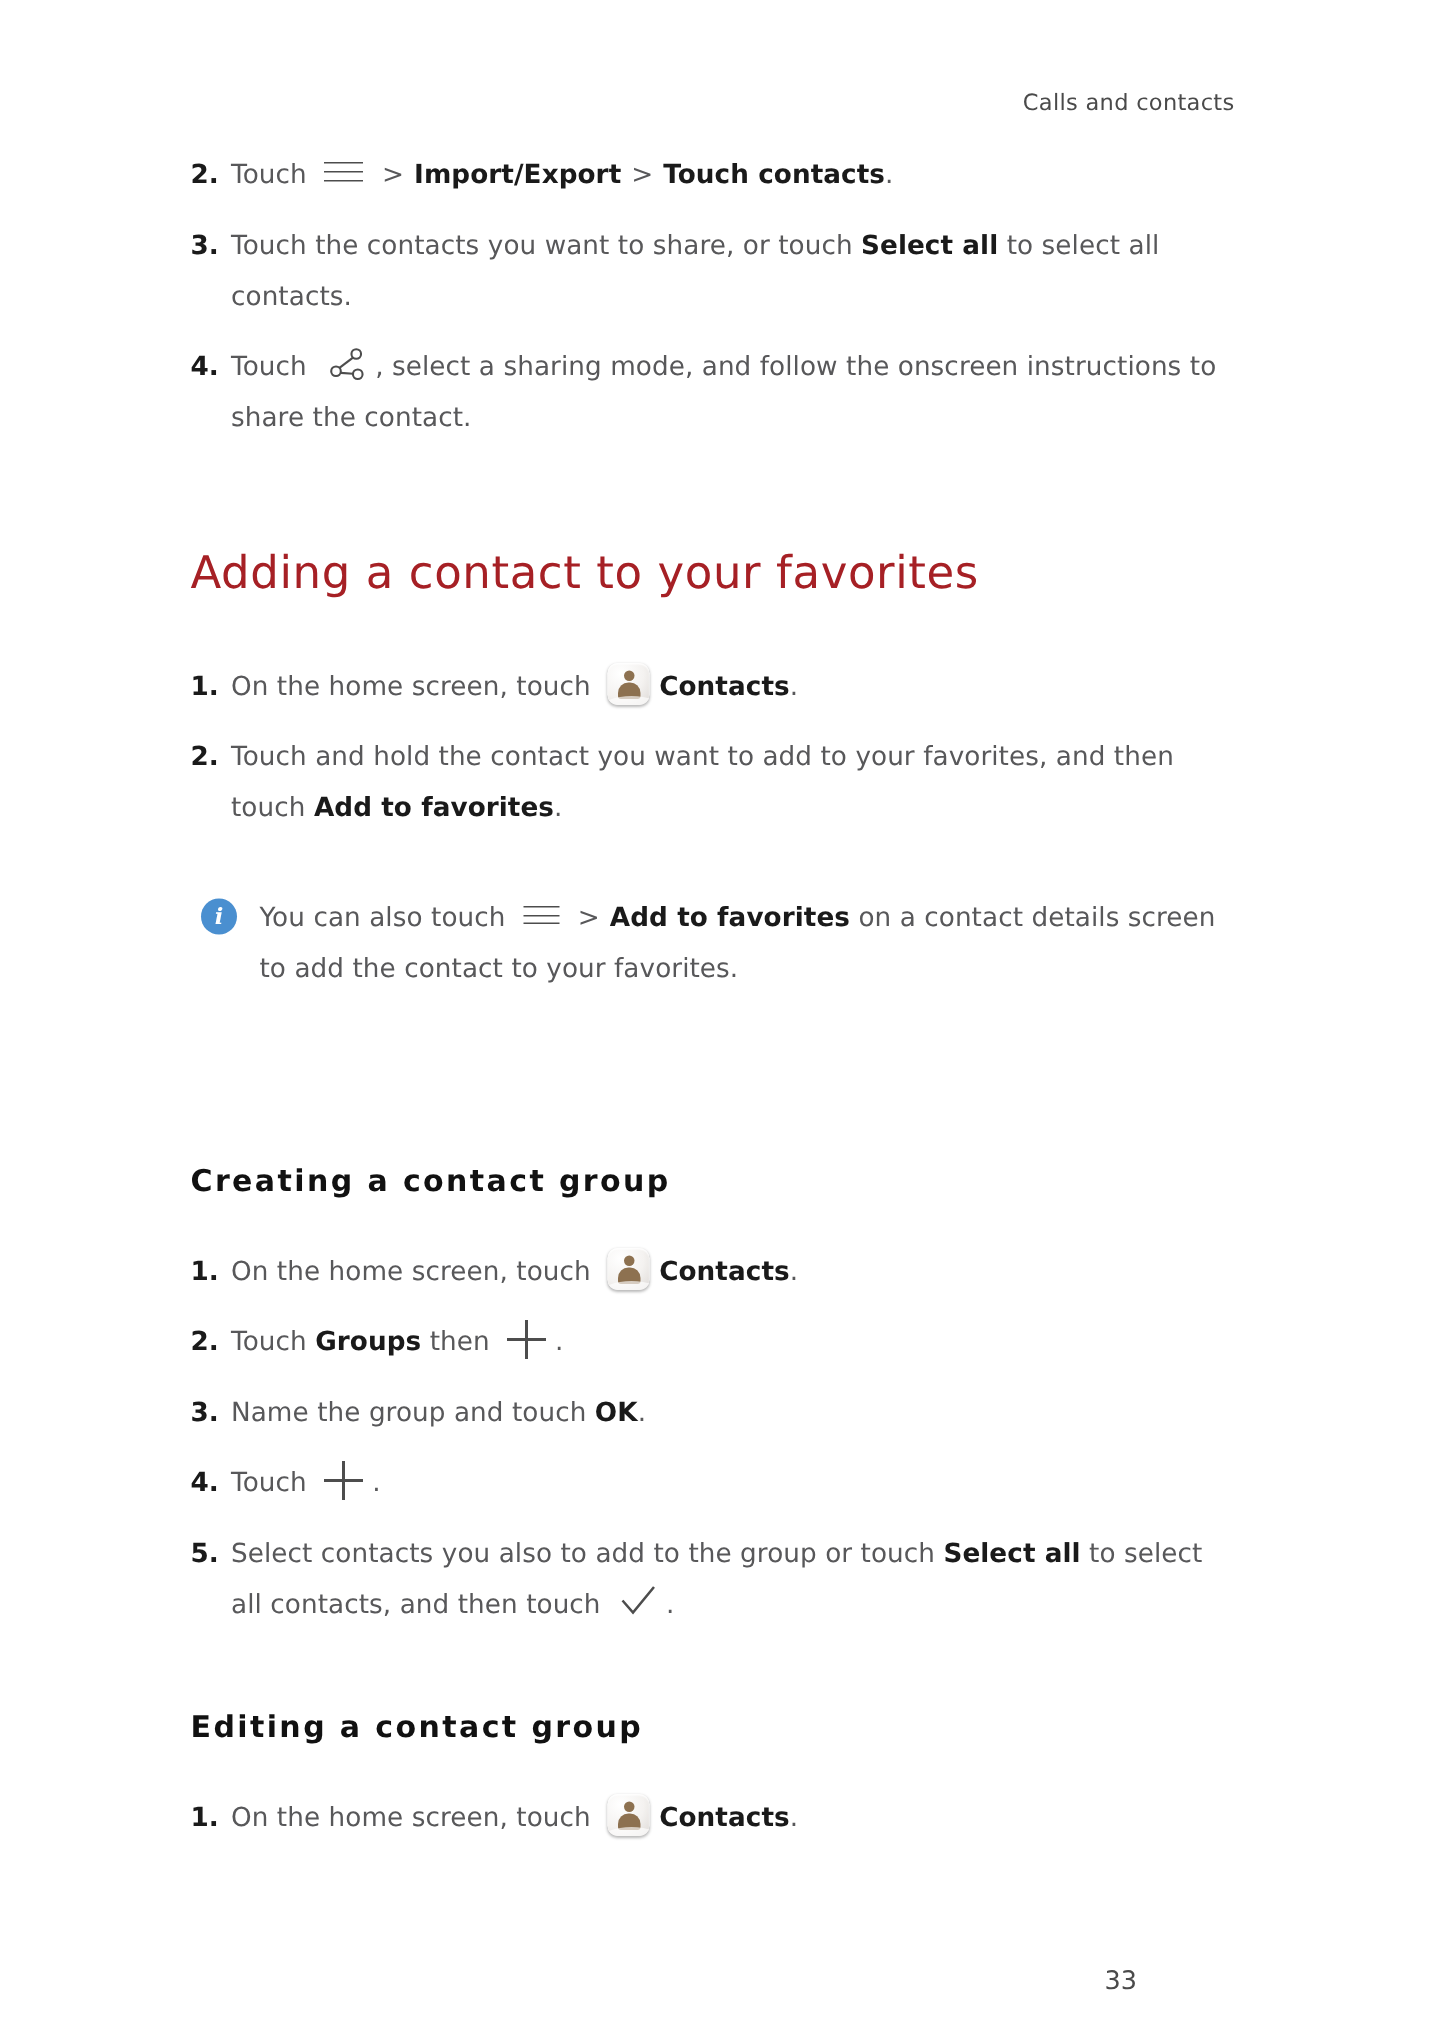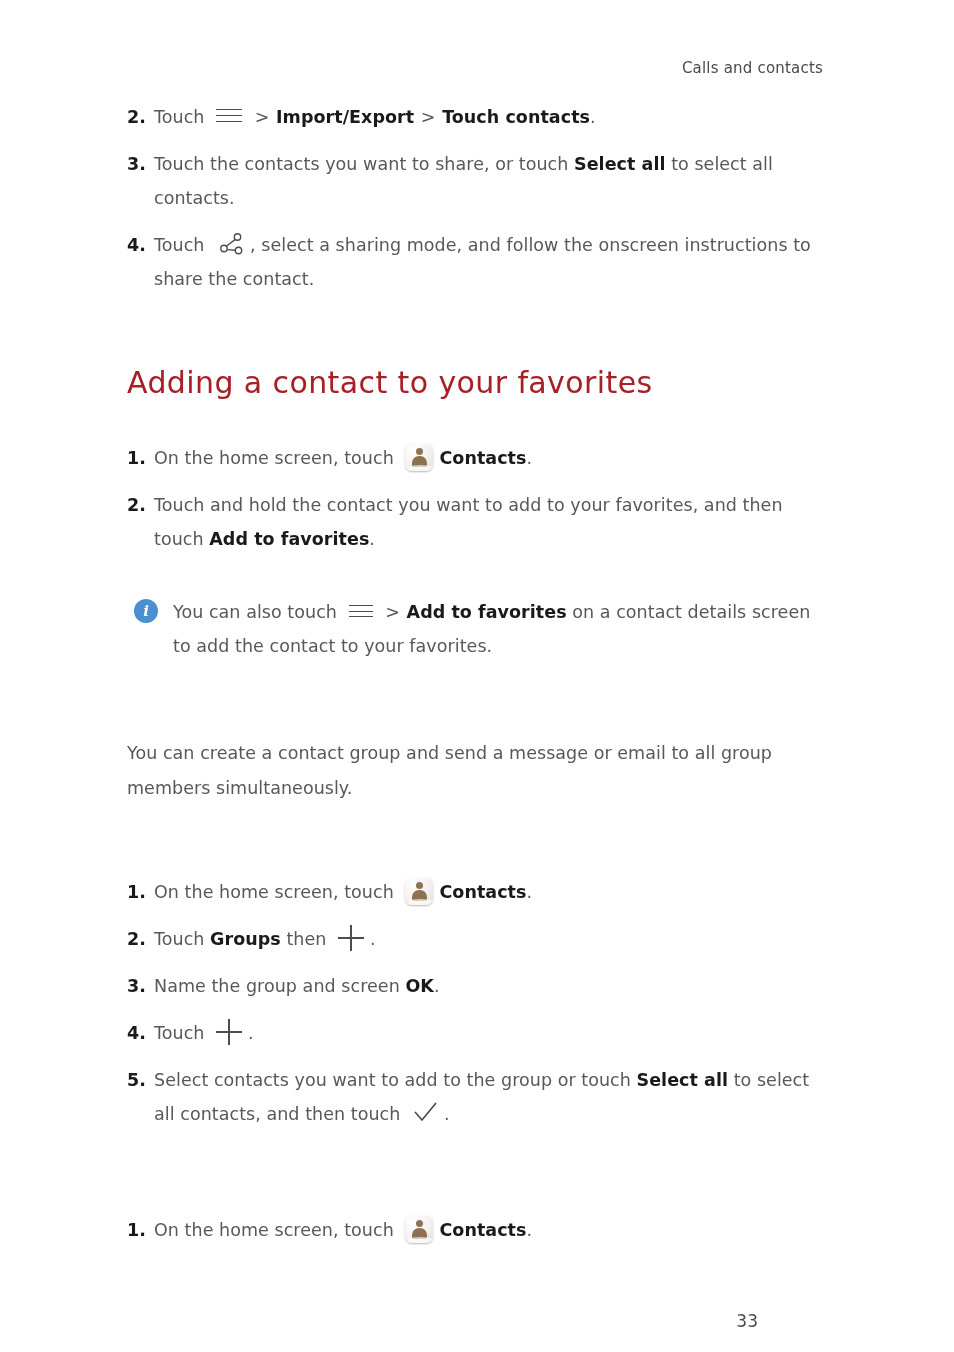--- a/index.html
+++ b/index.html
@@ -313,57 +313,58 @@
     <div class="sp-note-top"></div>
     <div class="note">
       <span class="info-icon">
           <span class="glyph">i</span>
         </span><span class="s-text">You can also touch </span><span class="icon-inline icon-menu small"><i></i><i></i><i></i></span><span class="gt"> &gt; </span><span class="bold">Add to favorites</span><span class="s-text"> on a contact details screen to add the contact to your favorites.</span>
     </div>
     <div class="sp-note-bot"></div>
 
     <div class="sp-h1-bot"></div>
 
-    <p class="body-para">You can create a contact group and send a message or email to all group members simultaneously.</p>
 
     <div class="sp-h2-top"></div>
+    <h2 class="black-heading">Creating a contact group</h2>
     <div class="sp-h2-bot"></div>
 
     <ol class="steps">
 
       <li>
         <span class="num">1.</span>
         <span class="s-text">On the home screen, touch </span><span class="icon-contacts"><span class="person-head"></span><span class="person-body"></span><span class="shine"></span></span><span class="bold">Contacts</span><span class="s-text">.</span>
       </li>
 
       <li>
         <span class="num">2.</span>
         <span class="s-text">Touch </span><span class="bold">Groups</span><span class="s-text"> then </span><span class="icon-inline icon-plus"><i class="h"></i><i class="v"></i></span><span class="s-text">.</span>
       </li>
 
       <li>
         <span class="num">3.</span>
-        <span class="s-text">Name the group and screen </span><span class="bold">OK</span><span class="s-text">.</span>
+        <span class="s-text">Name the group and touch </span><span class="bold">OK</span><span class="s-text">.</span>
       </li>
 
       <li>
         <span class="num">4.</span>
         <span class="s-text">Touch </span><span class="icon-inline icon-plus"><i class="h"></i><i class="v"></i></span><span class="s-text">.</span>
       </li>
 
       <li>
         <span class="num">5.</span>
-        <span class="s-text">Select contacts you want to add to the group or touch </span><span class="bold">Select all</span><span class="s-text"> to select all contacts, and then touch </span><span class="icon-inline icon-check"><svg width="28" height="24" viewBox="0 0 28 24">
+        <span class="s-text">Select contacts you also to add to the group or touch </span><span class="bold">Select all</span><span class="s-text"> to select all contacts, and then touch </span><span class="icon-inline icon-check"><svg width="28" height="24" viewBox="0 0 28 24">
               <polyline points="4,11 11,19 25,2" fill="none" stroke="#4d4d4d" stroke-width="1.7"></polyline>
             </svg></span><span class="s-text">.</span>
       </li>
 
     </ol>
 
     <div class="sp-h2-top"></div>
+    <h2 class="black-heading">Editing a contact group</h2>
     <div class="sp-h2-bot"></div>
 
     <ol class="steps">
       <li>
         <span class="num">1.</span>
         <span class="s-text">On the home screen, touch </span><span class="icon-contacts"><span class="person-head"></span><span class="person-body"></span><span class="shine"></span></span><span class="bold">Contacts</span><span class="s-text">.</span>
       </li>
     </ol>
 
   </div>

